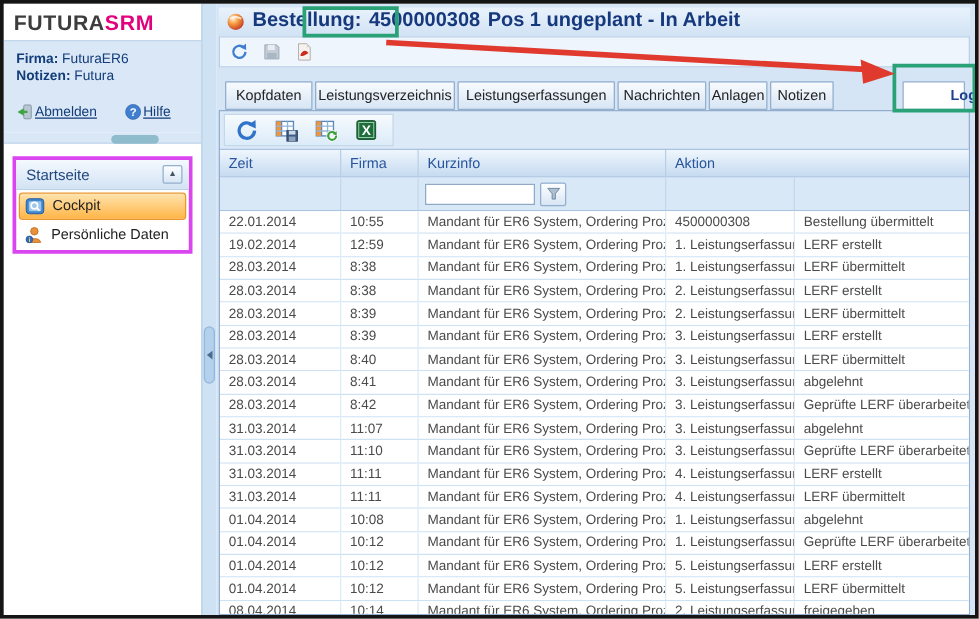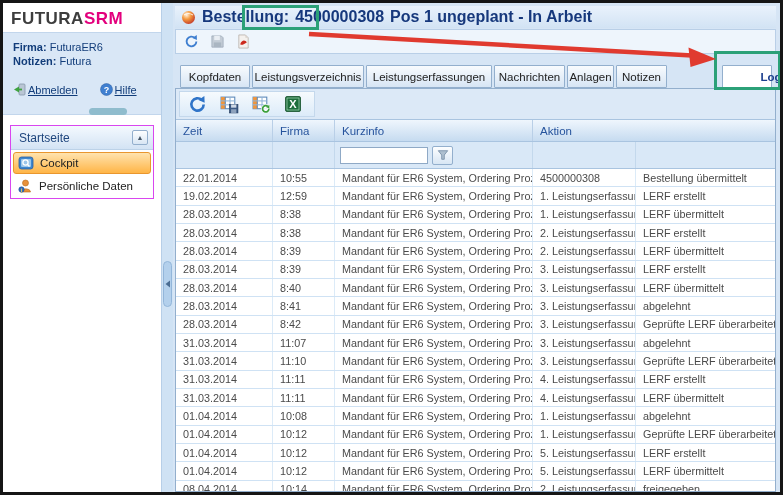--- a/index.html
+++ b/index.html
@@ -14,21 +14,21 @@
   .logo { background:#fff; padding:6px 0 3px 8px; font-size:17px; font-weight:bold; letter-spacing:0.5px; color:#3d3d3d; }
   .logo .srm { color:#e3007d; }
   .user-block { background:#d9e7f6; padding:8px 8px 10px 10px; font-size:11px; color:#123d7a; border-top:1px solid #c2d6ec; }
   .user-block .row { margin-bottom:2px; }
   .user-block b { font-weight:bold; }
   .link-row { display:flex; gap:22px; margin-top:16px; align-items:center; }
   .link-row a { color:#123d7a; font-size:11px; text-decoration:underline; display:flex; align-items:flex-end; gap:2px; cursor:pointer; }
   .h-splitter { height:9px; background:#d9e7f6; border-bottom:1px solid #c2d6ec; position:relative; }
   .h-splitter .pill { position:absolute; left:86px; top:2px; width:38px; height:7px; background:#8fbccd; border-radius:4px; }
   .side-rest { flex:1; background:#fff; padding:10px 7px; }
-  .nav-panel { border:1px solid #d946ef; background:#fff; }
+  .nav-panel { border:3px solid #d946ef; background:#fff; }
   .nav-header { background:linear-gradient(#f4f9fe,#d3e3f4); border-bottom:1px solid #bcd2e8; padding:4px 5px 4px 8px; font-size:12px; color:#20477e; display:flex; align-items:center; justify-content:space-between; }
   .collapse-btn { width:16px; height:15px; border:1px solid #93afcd; border-radius:2px; background:linear-gradient(#fdfeff,#d8e6f4); font-size:7px; color:#456; line-height:13px; text-align:center; cursor:pointer; }
   .nav-item { display:flex; align-items:center; gap:6px; font-size:11.5px; color:#222; padding:2px 4px; margin:2px 2px; cursor:pointer; }
   .nav-item.active { background:linear-gradient(#ffe3ae,#ffb547); border:1px solid #e9962e; border-radius:3px; }
   .icon16 { width:16px; height:16px; flex:0 0 16px; }
   
   .v-splitter { width:12px; background:#cfe2f4; border-left:1px solid #b7cfe8; position:relative; flex:0 0 12px; }
   .v-splitter .handle { position:absolute; top:258px; left:1px; width:9px; height:46px; background:#b3d0ec; border:1px solid #93b6da; border-radius:5px; display:flex; align-items:center; justify-content:center; cursor:pointer; }
   
   .main { flex:1; background:#d6e5f5; display:flex; flex-direction:column; padding:3px 4px 0 2px; min-width:0; }

